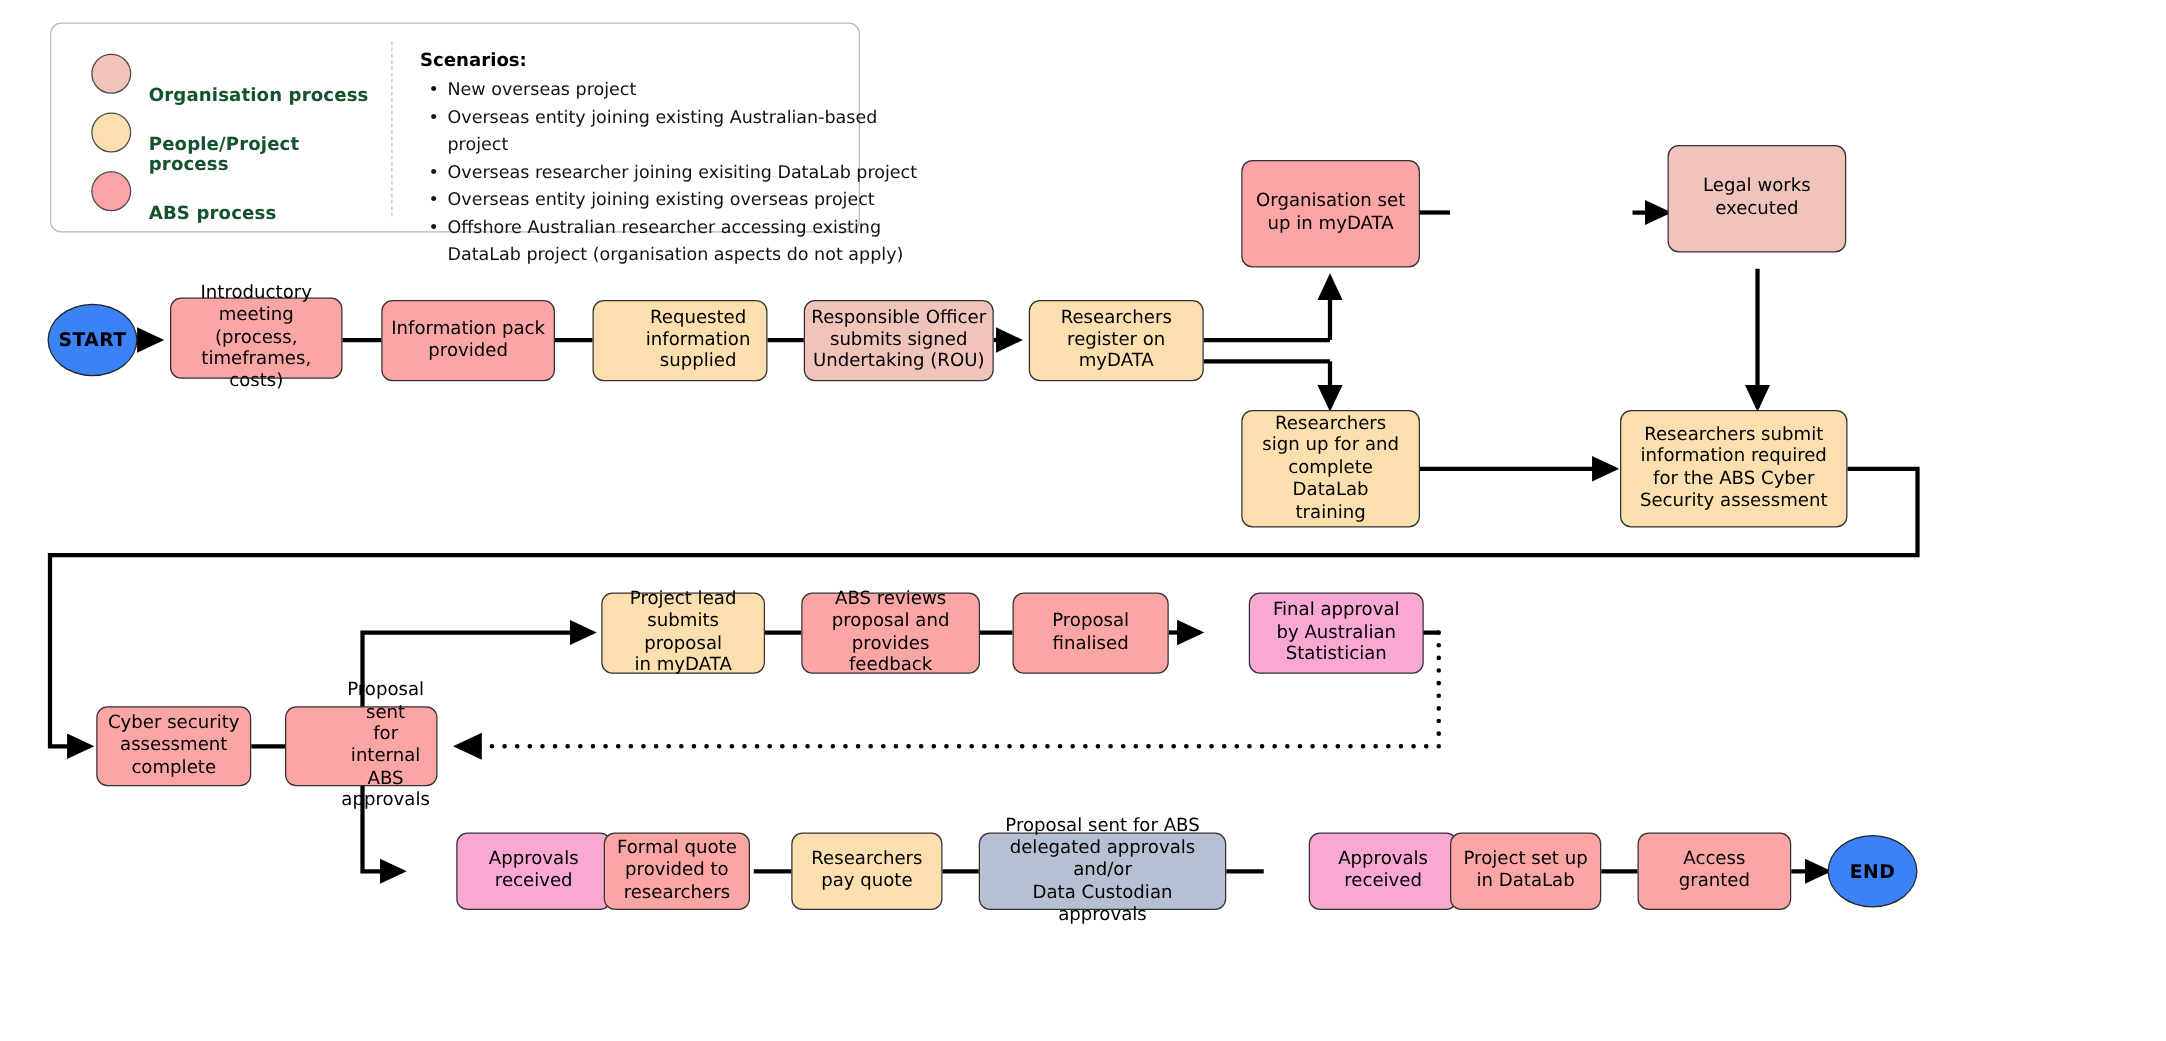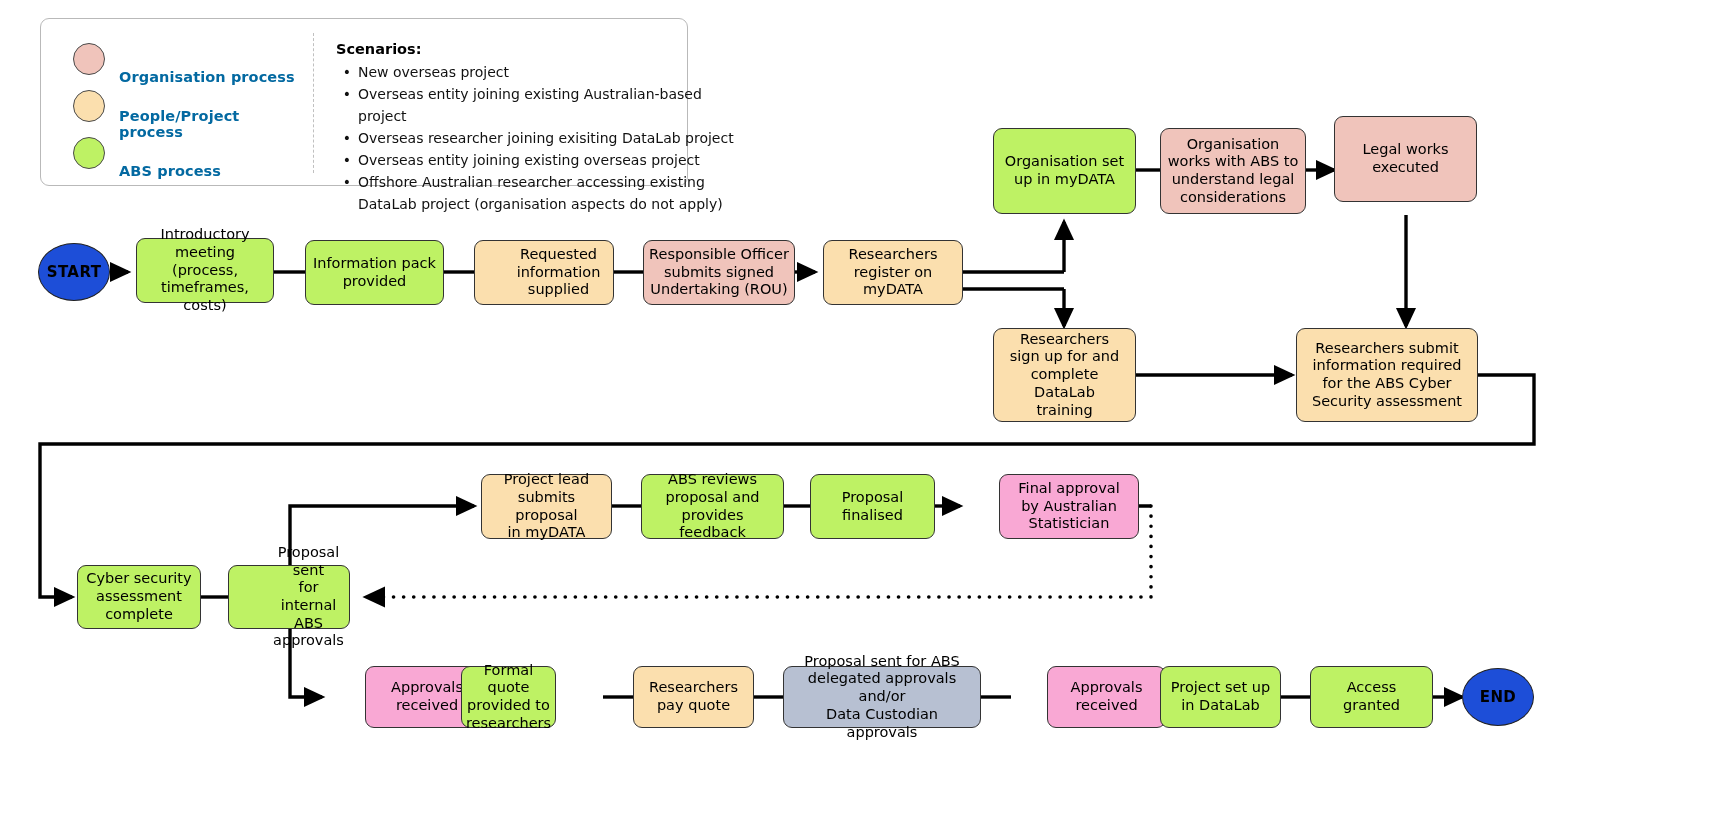--- a/index.html
+++ b/index.html
@@ -20,47 +20,47 @@
   .legend-left{position:absolute;left:18px;top:16px;width:240px;}
   .legend-divider{
     position:absolute;left:272px;top:14px;width:0;height:140px;
     border-left:1px dashed #c0c0c0;
   }
   .legend-row{display:flex;align-items:center;height:47px;}
   .legend-swatch{
     width:30px;height:30px;border-radius:50%;border:1.3px solid #4a4a4a;
     margin-left:14px;margin-right:14px;flex:0 0 auto;
   }
-  .legend-label{font-size:14.5px;font-weight:bold;color:#0369a1;letter-spacing:.1px;margin-top:36px;}
+  .legend-label{font-size:14.5px;font-weight:bold;color:#14532d;letter-spacing:.1px;margin-top:36px;}
 
   .scenarios{position:absolute;left:295px;top:22px;width:400px;}
   .scenarios-title{font-size:14.5px;font-weight:bold;margin-bottom:5px;}
   .scenario-item{
     display:flex;font-size:14px;line-height:1.52;margin-bottom:1px;color:#111;
   }
   .scenario-bullet{width:22px;flex:0 0 auto;text-align:center;}
   .scenario-text{flex:1 1 auto;}
 
   
   .node{
     position:absolute;box-sizing:border-box;
     border:1.3px solid #333;border-radius:9px;
     display:flex;align-items:center;justify-content:center;
     text-align:center;font-size:14.5px;line-height:1.22;
     padding:3px 5px;color:#000;white-space:pre-line;
   }
-  .c-abs{background:#bef264;}
+  .c-abs{background:#fca5a5;}
   .c-people{background:#fbdfae;}
   .c-org{background:#f0c4bb;}
   .c-green{background:#f9a8d4;margin-left:36px;}
   .c-grey{background:#b7c0d2;}
 
   .terminator{
     position:absolute;box-sizing:border-box;
-    border:1.4px solid #222;border-radius:50%;background:#1d4ed8;
+    border:1.4px solid #222;border-radius:50%;background:#3b82f6;
     display:flex;align-items:center;justify-content:center;
     font-size:15px;font-weight:bold;letter-spacing:.4px;
   }
 </style>
 </head>
 <body>
 
 <div id="stage">
 
   <svg class="edges" viewBox="0 0 1733 833">
@@ -183,24 +183,20 @@
 supplied</div>
   <div class="node c-org" style="left:643px;top:240px;width:152px;height:65px;">Responsible Officer
 submits signed
 Undertaking (ROU)</div>
   <div class="node c-people" style="left:823px;top:240px;width:140px;height:65px;">Researchers
 register on
 myDATA</div>
 
   <div class="node c-abs" style="left:993px;top:128px;width:143px;height:86px;">Organisation set
 up in myDATA</div>
-  <div class="node c-org" style="left:1160px;top:128px;width:146px;height:86px;">Organisation
-works with ABS to
-understand legal
-considerations</div>
   <div class="node c-org" style="left:1334px;top:116px;width:143px;height:86px;">Legal works
 executed</div>
 
   <div class="node c-people" style="left:993px;top:328px;width:143px;height:94px;">Researchers
 sign up for and
 complete DataLab
 training</div>
   <div class="node c-people" style="left:1296px;top:328px;width:182px;height:94px;">Researchers submit
 information required
 for the ABS Cyber
@@ -220,21 +216,21 @@
 proposal and
 provides feedback</div>
   <div class="node c-abs" style="left:810px;top:474px;width:125px;height:65px;">Proposal
 finalised</div>
   <div class="node c-green" style="left:963px;top:474px;width:140px;height:65px;">Final approval
 by Australian
 Statistician</div>
 
   <div class="node c-green" style="left:329px;top:666px;width:124px;height:62px;">Approvals
 received</div>
-  <div class="node c-abs" style="left:461px;top:666px;width:95px;height:62px;">Formal quote
+  <div class="node c-abs" style="left:483px;top:666px;width:117px;height:62px;">Formal quote
 provided to
 researchers</div>
   <div class="node c-people" style="left:633px;top:666px;width:121px;height:62px;">Researchers
 pay quote</div>
   <div class="node c-grey" style="left:783px;top:666px;width:198px;height:62px;">Proposal sent for ABS
 delegated approvals and/or
 Data Custodian approvals</div>
   <div class="node c-green" style="left:1011px;top:666px;width:119px;height:62px;">Approvals
 received</div>
   <div class="node c-abs" style="left:1160px;top:666px;width:121px;height:62px;">Project set up

